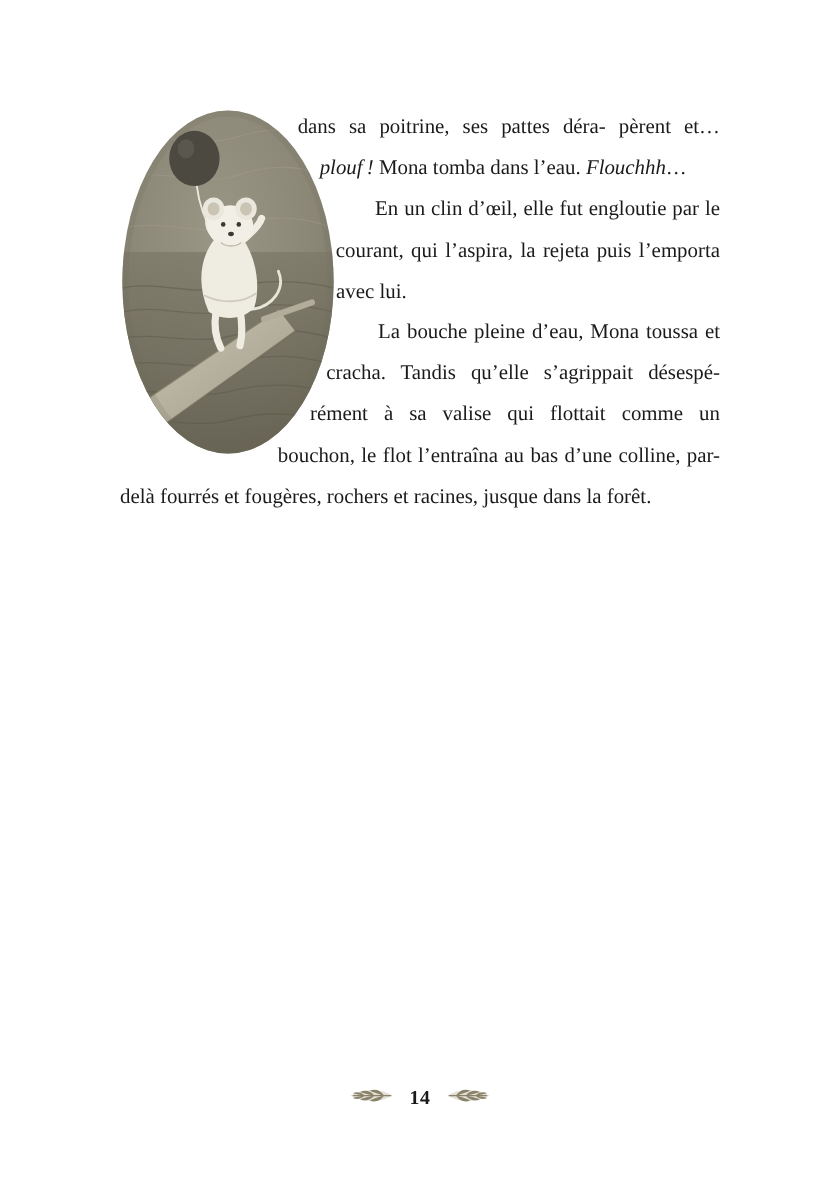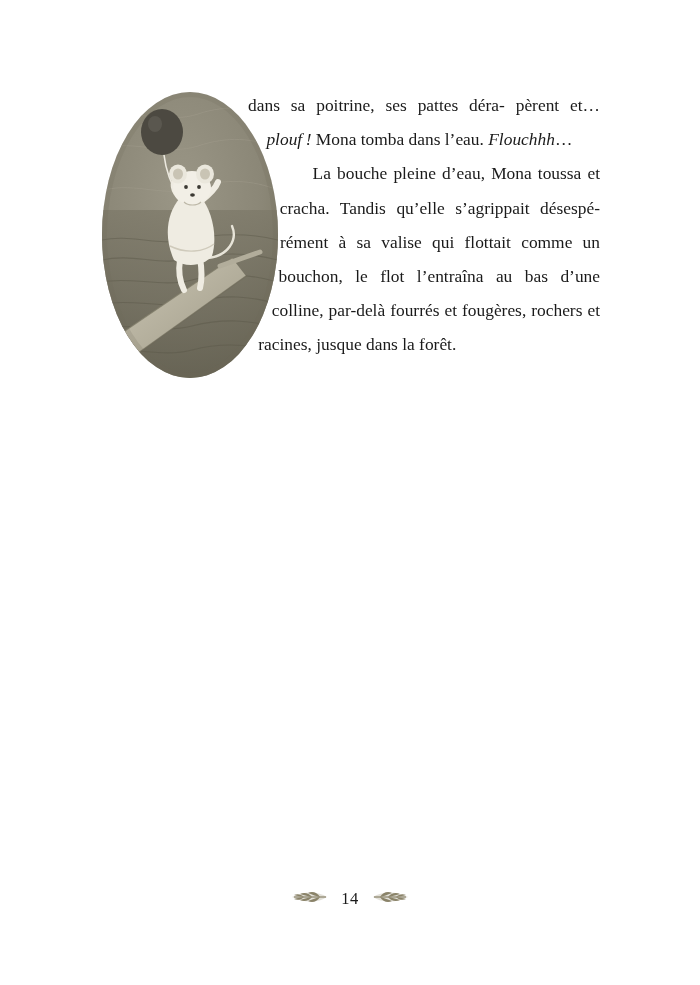--- a/index.html
+++ b/index.html
@@ -54,25 +54,26 @@
   }
   em {
     font-style: italic;
   }
 
   
   .footer {
     position: absolute;
     left: 0;
     right: 0;
-    bottom: 76px;
+    bottom: 60px;
     display: flex;
     align-items: center;
     justify-content: center;
     gap: 13px;
+    font-weight: bold;
   }
   .folio {
     font-size: 16.5px;
     letter-spacing: 0.5px;
     color: #1a1a1a;
   }
   .leaf {
     display: block;
   }
 </style>
@@ -159,20 +160,21 @@
 
         <ellipse cx="90" cy="145" rx="88" ry="143" fill="none" stroke="#6d6a5b" stroke-width="10" opacity="0.18"></ellipse>
       </g>
     </svg>
   </div>
 
   <div class="body-text">
 
     <p><span>dans sa poitrine, ses pattes déra-</span> <span>pèrent et… </span><em>plouf !</em><span> Mona tomba</span> <span>dans l’eau. </span><em>Flouchhh</em><span>…</span></p>
 
+    <p class="indent"><span>En un clin d’œil, elle fut</span> <span>engloutie par le courant, qui</span> <span>l’aspira, la rejeta puis l’emporta</span> <span>avec lui.</span></p>
 
     <p class="indent">La bouche pleine d’eau, Mona toussa et cracha. Tandis qu’elle s’agrippait désespé­rément à sa valise qui flottait comme un bouchon, le flot l’entraîna au bas d’une colline, par-delà fourrés et fougères, rochers et racines, jusque dans la forêt.</p>
 
 
 
   </div>
 
   <div class="footer">
     <span class="leaf">
       <svg width="38" height="14" viewBox="0 0 38 14" xmlns="http://www.w3.org/2000/svg" aria-hidden="true">

